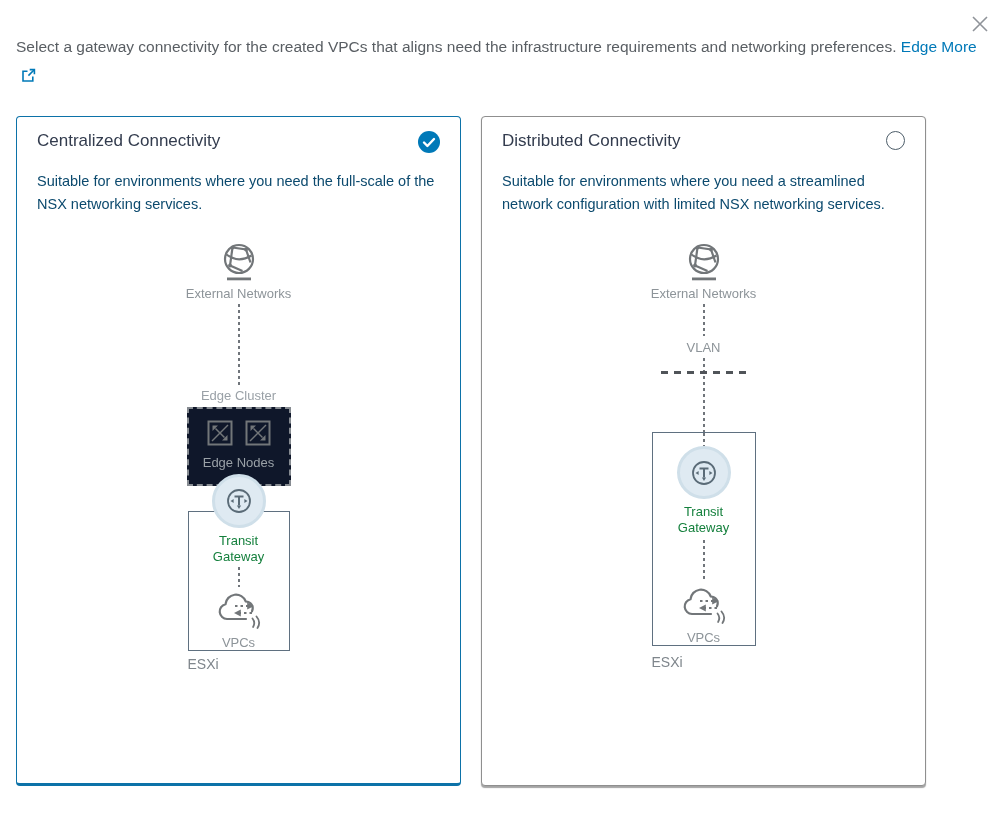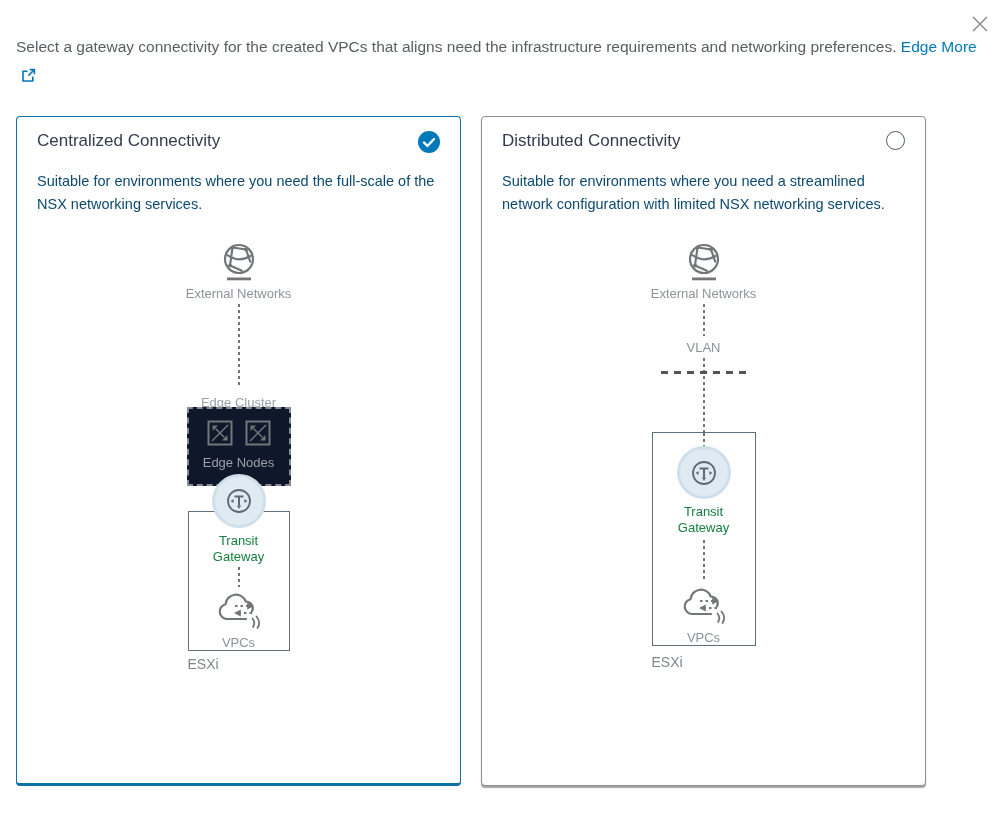--- a/index.html
+++ b/index.html
@@ -135,21 +135,21 @@
       <div class="diagram">
         <span class="abs center-x" style="top:24px">
           <svg width="40" height="44" viewBox="0 0 40 44">
               <use href="#globe-icon-def"></use>
             </svg>
         </span>
         <div class="abs center-x dlabel" style="top:70px">External Networks</div>
 
         <div class="abs center-x vline" style="top:88px;height:84px"></div>
 
-        <div class="abs center-x dlabel-light" style="top:179px">Edge Cluster</div>
+        <div class="abs center-x dlabel-light" style="top:172px">Edge Cluster</div>
 
         <div class="abs center-x edge-cluster-box" style="top:191px">
           <div class="edge-icons">
             <span>
               <svg width="26" height="26" viewBox="0 0 26 26">
                   <use href="#edge-node-def"></use>
                 </svg>
             </span>
             <span>
               <svg width="26" height="26" viewBox="0 0 26 26">

